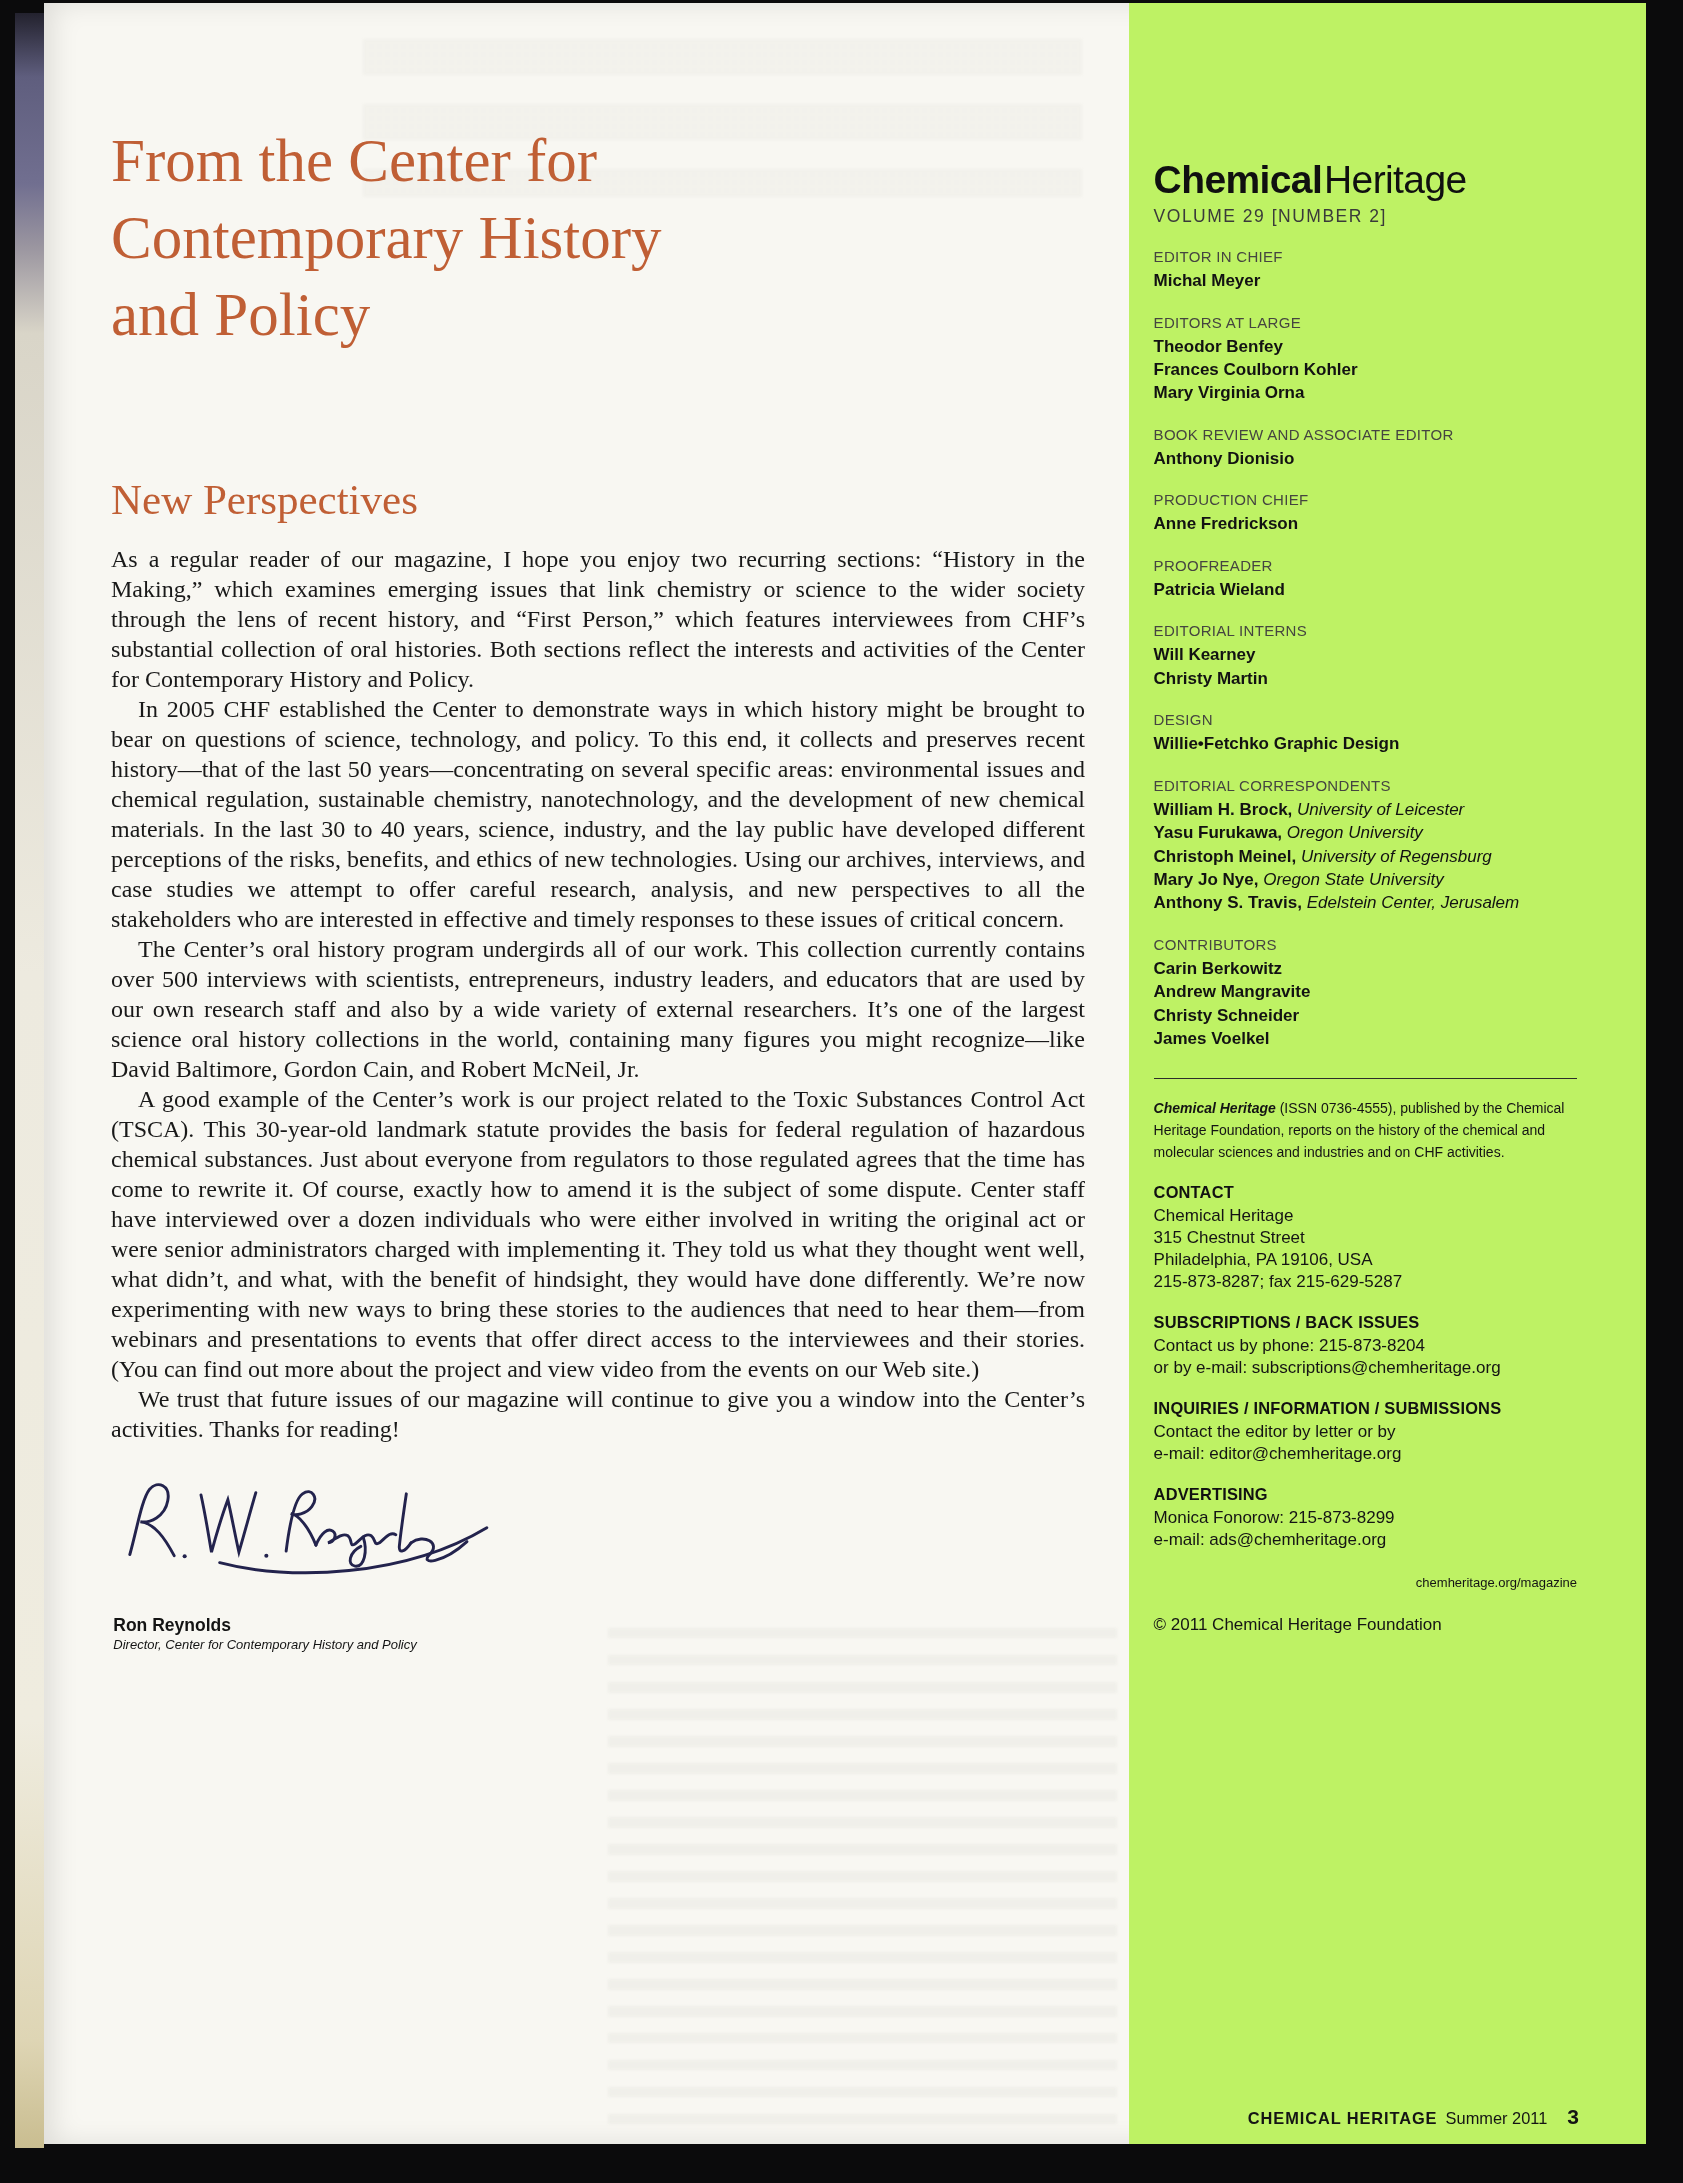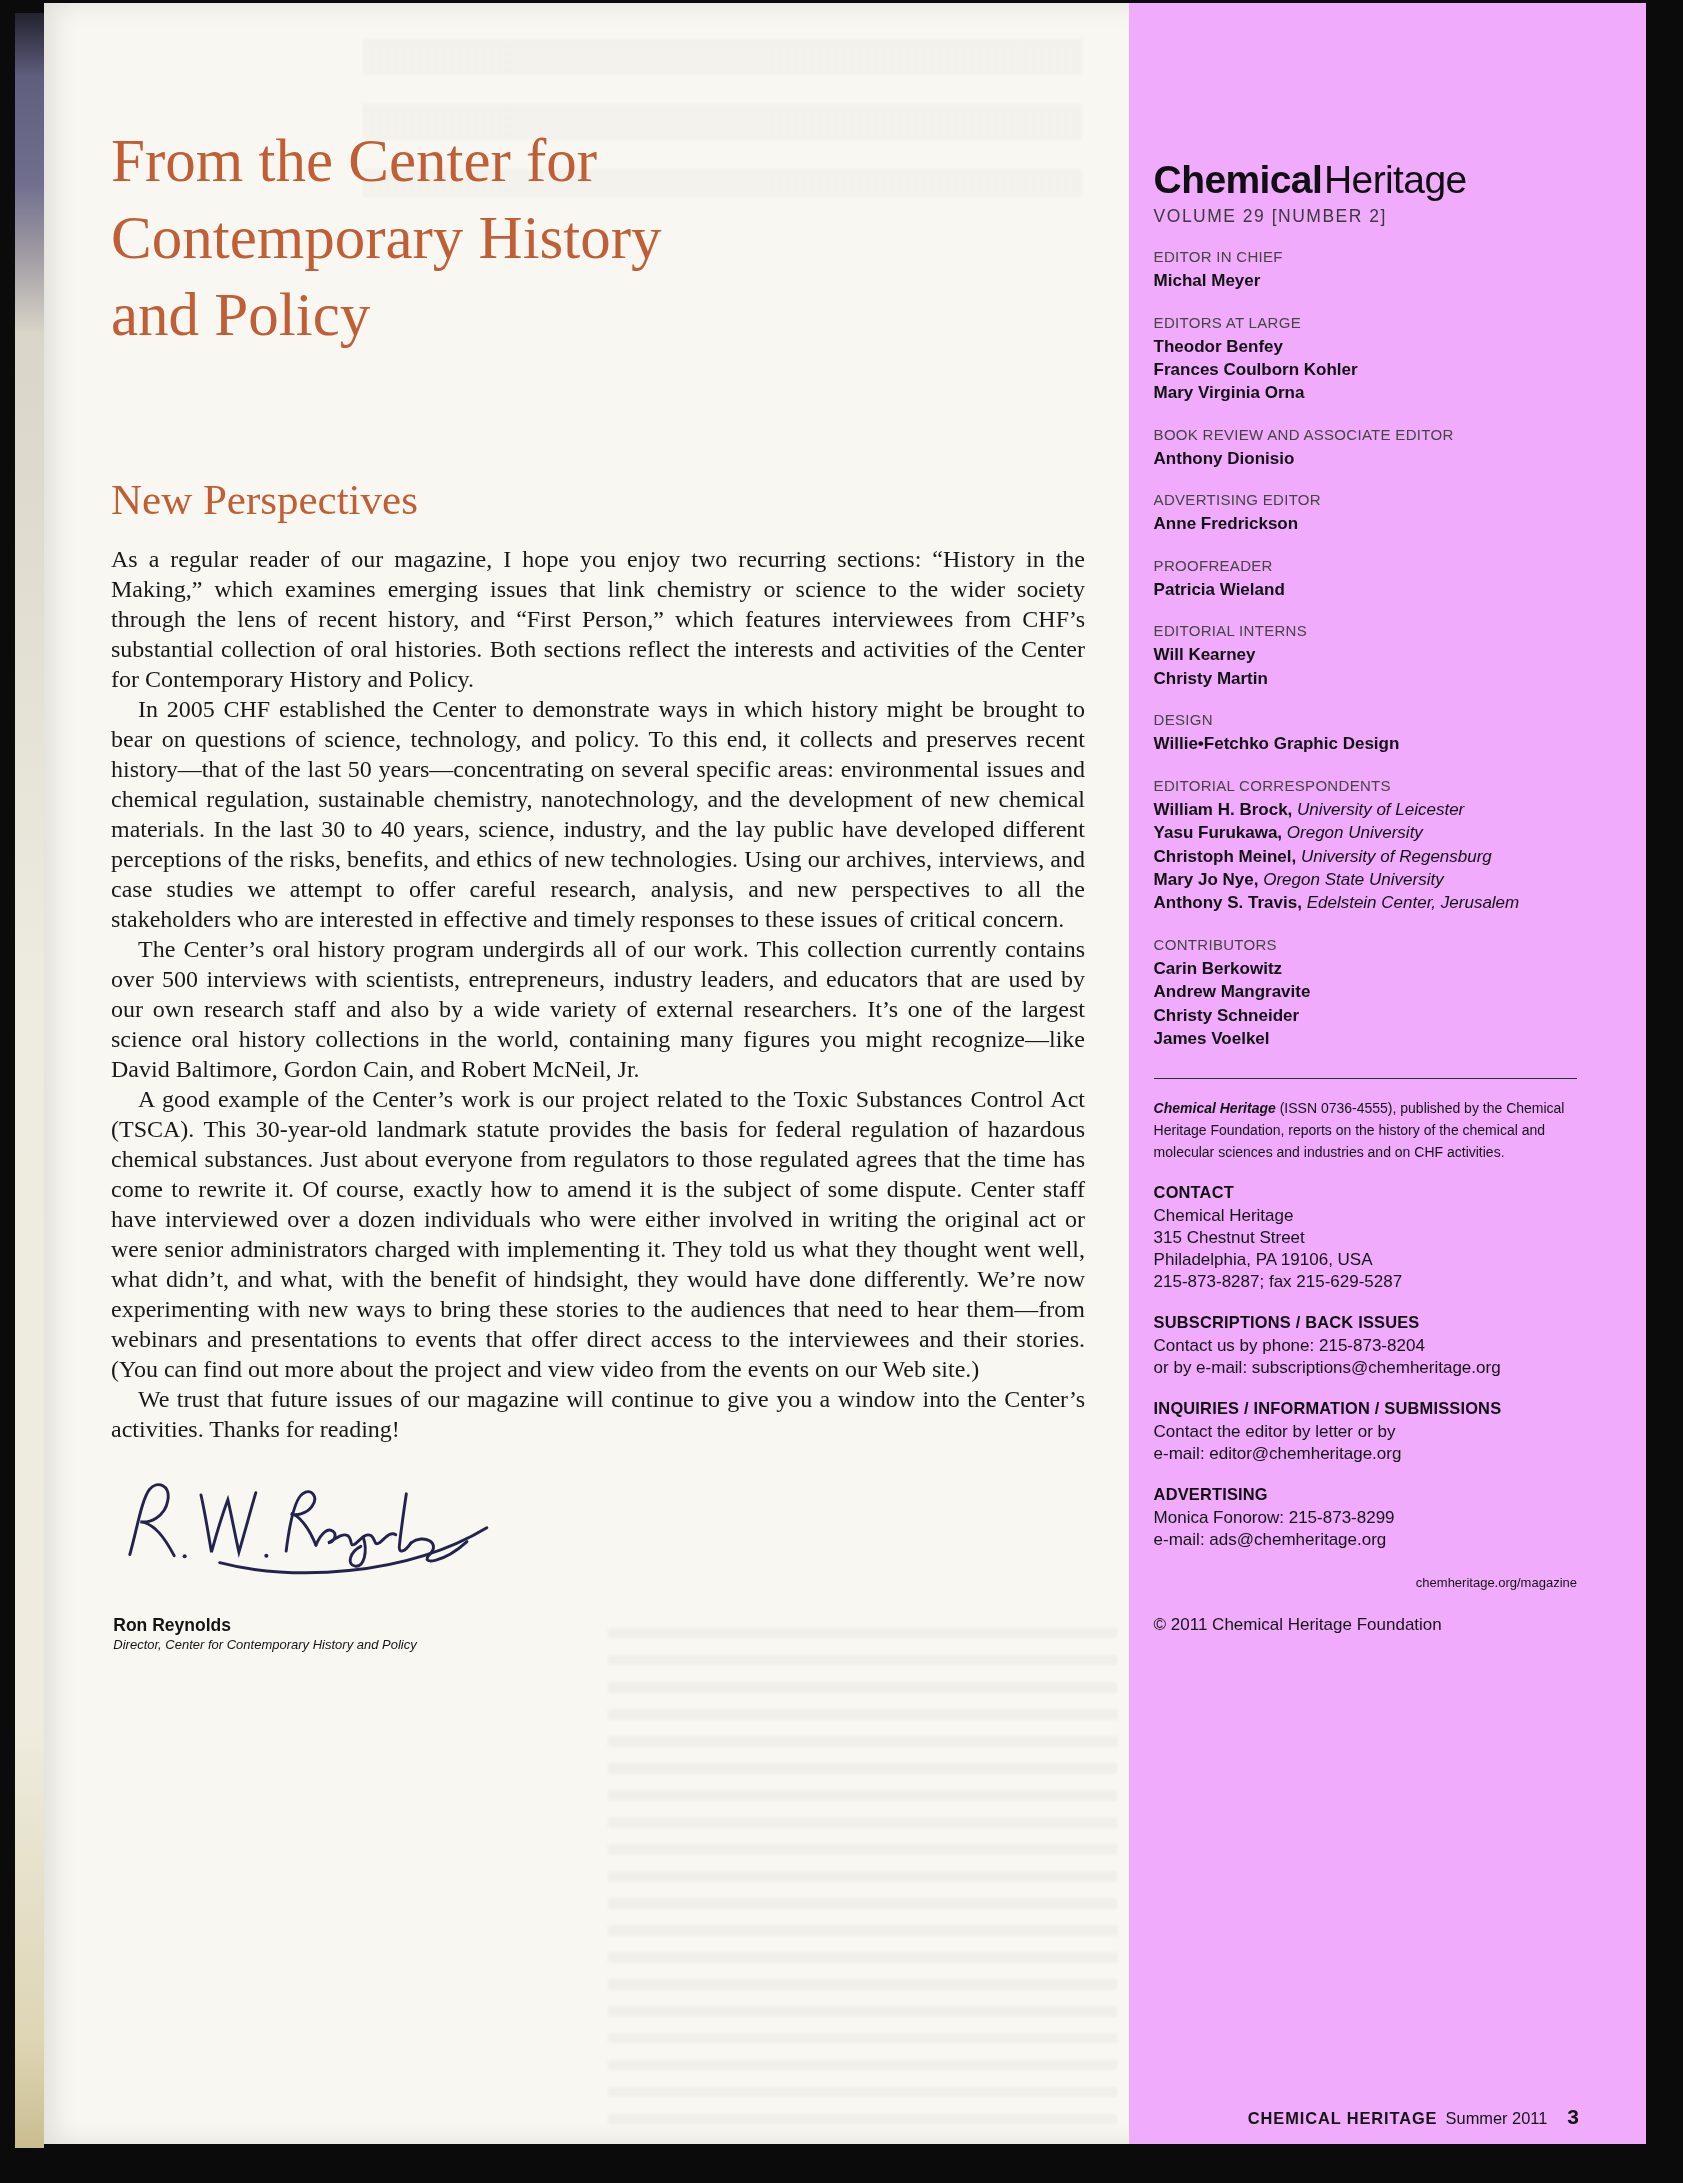--- a/index.html
+++ b/index.html
@@ -24,21 +24,21 @@
         font-size:43px;line-height:1;margin:124px 0 0 0;}
   .body-copy{margin-top:23.4px;font-family:"Liberation Serif",serif;font-size:24px;
         line-height:30px;text-align:justify;color:#191919;}
   .body-copy p{margin:0;}
   .body-copy p.indent{text-indent:27px;}
   .signature-wrap{margin-top:30px;margin-left:2.3px;}
   .sig-name{font-weight:700;font-size:17.5px;margin-top:34px;color:#141414;}
   .sig-role{font-style:italic;font-size:13px;margin-top:1px;color:#141414;}
 
   
-  .tan{position:absolute;left:1085px;top:0;width:517px;height:100%;background:#f0abfc;}
+  .tan{position:absolute;left:1085px;top:0;width:517px;height:100%;background:#bef264;}
   .mast{padding:157px 69px 0 24.6px;color:#161616;}
   .logo{font-size:39px;line-height:1;color:#101010;letter-spacing:-0.6px;}
   .logo-bold{font-weight:700;}
   .logo-light{font-weight:400;margin-left:1.8px;}
   .volume{font-size:17.5px;letter-spacing:1.5px;color:#3a3a3a;margin-top:7px;}
   .sec{margin-top:21px;}
   .sec-label{font-size:15px;color:#454540;letter-spacing:0.3px;margin-bottom:4.1px;}
   .sec-name{font-size:17px;font-weight:700;line-height:23.4px;color:#121212;}
   .affil{font-weight:400;font-style:italic;}
   .rule{border:none;border-top:1.8px solid #2d2d2a;margin:27px 0 18.7px 0;}
@@ -122,21 +122,21 @@
           <div class="sec-name">Frances Coulborn Kohler</div>
           <div class="sec-name">Mary Virginia Orna</div>
         </div>
 
         <div class="sec">
           <div class="sec-label">BOOK REVIEW AND ASSOCIATE EDITOR</div>
           <div class="sec-name">Anthony Dionisio</div>
         </div>
 
         <div class="sec">
-          <div class="sec-label">ADVERTISING EDITOR</div>
+          <div class="sec-label">PRODUCTION CHIEF</div>
           <div class="sec-name">Anne Fredrickson</div>
         </div>
 
         <div class="sec">
           <div class="sec-label">PROOFREADER</div>
           <div class="sec-name">Patricia Wieland</div>
         </div>
 
         <div class="sec">
           <div class="sec-label">EDITORIAL INTERNS</div>

